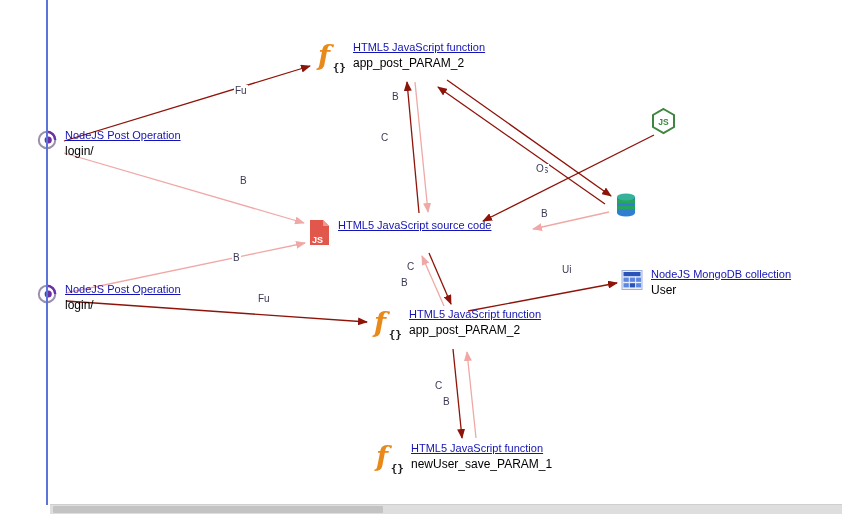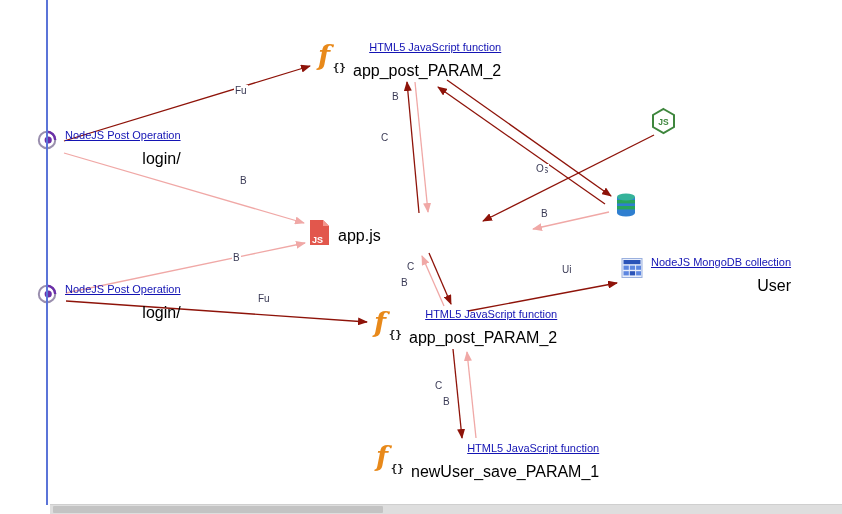--- a/index.html
+++ b/index.html
@@ -5,23 +5,23 @@
   html,body{margin:0;padding:0;background:#fff;}
   #canvas{
     position:relative;width:842px;height:514px;background:#ffffff;overflow:hidden;
     font-family:"Liberation Sans", sans-serif;
   }
   .vline{position:absolute;left:46px;top:0;width:2px;height:505px;background:#5b74d8;}
   .hscroll{position:absolute;left:50px;right:0;bottom:0;height:9px;background:#dedede;border-top:1px solid #cfcfcf;}
   .hscroll-thumb{position:absolute;left:3px;top:1px;height:7px;width:330px;background:#c3c3c3;border-radius:1px;}
   svg.edges{position:absolute;left:0;top:0;pointer-events:none;}
   .node{position:absolute;display:flex;align-items:flex-start;gap:7px;white-space:nowrap;}
-  .node-text{display:flex;flex-direction:column;align-items:flex-end;}
+  .node-text{display:flex;flex-direction:column;}
   .node-type{font-size:11px;line-height:13px;color:#1414b4;text-decoration:underline;cursor:pointer;}
-  .node-name{font-size:16px;line-height:12px;margin-top:11px;color:#000;}
+  .node-name{font-size:12px;line-height:12px;margin-top:3px;color:#000;}
   .edge-label{position:absolute;font-size:10px;line-height:11px;color:#3a3a55;background:#fff;padding:0 1px;}
   
   .fn-icon{width:30px;height:32px;position:relative;flex:0 0 30px;}
   .fn-f{position:absolute;left:2px;top:0;font-family:"DejaVu Serif",serif;font-style:italic;font-weight:bold;
         font-size:28px;line-height:30px;color:#e8891a;}
   .fn-braces{position:absolute;right:0;bottom:-1px;font-family:"DejaVu Sans Mono",monospace;
         font-size:11px;font-weight:bold;color:#1a1a1a;}
   .icon-box{flex:0 0 auto;}
 </style>
 </head>
@@ -123,25 +123,25 @@
 
   <div class="node" style="left:308px;top:219px">
     <span class="icon-box">
       <svg width="23" height="27" viewBox="0 0 23 27">
         <path d="M2 1 h13 l6 6 v19 h-19 z" fill="#e2574c"></path>
         <path d="M15 1 l6 6 h-6 z" fill="#f2978e"></path>
         <text x="4" y="24" font-size="9" font-weight="bold" fill="#ffffff" font-family="Liberation Sans, sans-serif">JS</text>
       </svg>
     </span>
     <div class="node-text">
-      <span class="node-name">app.js</span>
-    </div>
-  </div>
-
-  <div class="node" style="left:620px;top:256px">
+      <a class="node-type">HTML5 JavaScript source code</a>
+    </div>
+  </div>
+
+  <div class="node" style="left:620px;top:268px">
     <span class="icon-box">
       <svg width="24" height="24" viewBox="0 0 24 24">
         <rect x="2" y="2.5" width="20" height="19" fill="#e8eefb" stroke="#9ab0de" stroke-width="1"></rect>
         <rect x="3.5" y="4" width="17" height="4.2" fill="#2a53b8"></rect>
         <rect x="3.5" y="9.6" width="5.3" height="4.2" fill="#5c86e0"></rect>
         <rect x="9.8" y="9.6" width="5.3" height="4.2" fill="#5c86e0"></rect>
         <rect x="16.1" y="9.6" width="4.9" height="4.2" fill="#5c86e0"></rect>
         <rect x="3.5" y="15.2" width="5.3" height="4.2" fill="#5c86e0"></rect>
         <rect x="9.8" y="15.2" width="5.3" height="4.2" fill="#2a53b8"></rect>
         <rect x="16.1" y="15.2" width="4.9" height="4.2" fill="#5c86e0"></rect>

